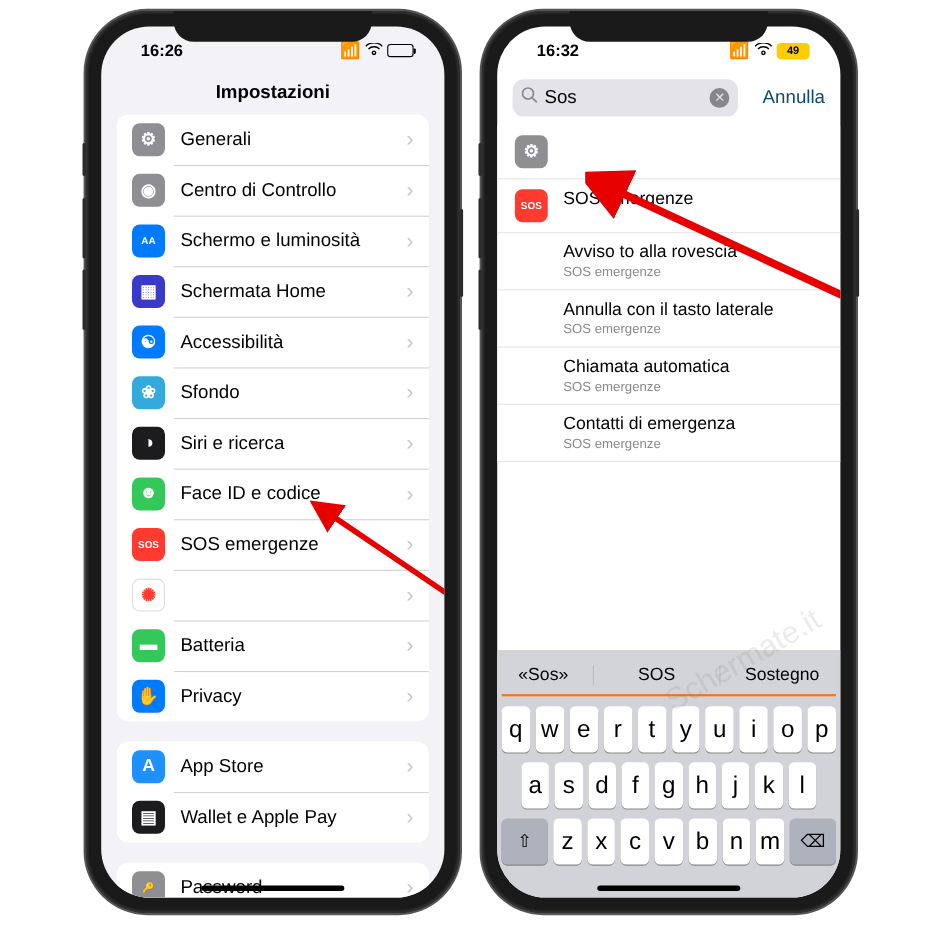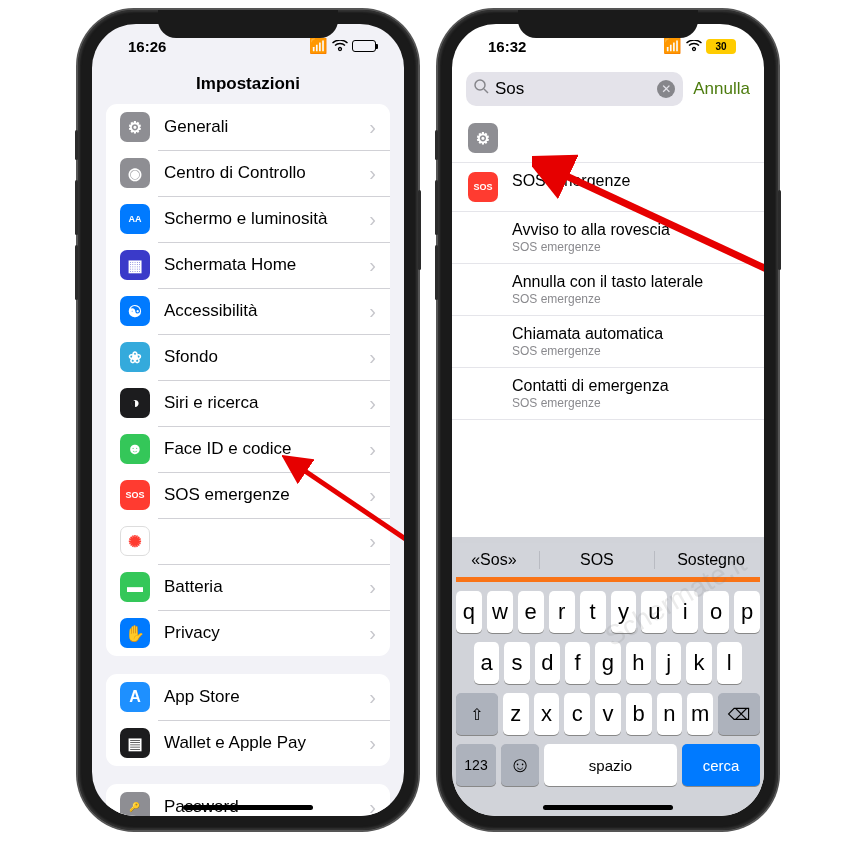--- a/index.html
+++ b/index.html
@@ -107,38 +107,38 @@
   .search-field {
     flex: 1; background: #e4e3ea; border-radius: 10px;
     display: flex; align-items: center; padding: 7px 8px;
     font-size: 17px;
   }
   .search-icon { color: #86868b; margin-right: 6px; }
   .clear-btn {
     width: 18px; height: 18px; background: #86868b; border-radius: 50%;
     color: #e4e3ea; font-size: 12px; display:flex;align-items:center;justify-content:center;
   }
-  .cancel-link { color: #4d7c0f; font-size: 17px; }
+  .cancel-link { color: #0c4a6e; font-size: 17px; margin-left: 12px; }
   .result-list { background: #fff; }
   .result-item {
     display: flex; align-items: flex-start; padding: 9px 16px;
     border-bottom: 0.5px solid #e5e5ea; gap: 14px;
   }
   .result-text { display: flex; flex-direction: column; }
   .result-title { font-size: 16px; }
   .result-sub { font-size: 12px; color: #8a8a8e; margin-top: 1px; }
   .result-icon-slot { width: 30px; flex-shrink: 0; }
   .keyboard {
     position: absolute; bottom: 0; left: 0; right: 0;
     background: #d1d3d9; padding: 6px 4px 30px;
     z-index: 5;
   }
   .suggest-row {
     display: flex; justify-content: space-around; padding: 8px 4px;
-    font-size: 16px; border-bottom: 5px solid #f97316;
+    font-size: 16px; border-bottom: 2px solid #f97316;
     background: #d2d4da;
   }
   .suggest-row span { color: #000; }
   .key-row { display: flex; justify-content: center; gap: 5px; margin-top: 9px; }
   .key {
     background: #fff; border-radius: 5px; height: 42px;
     flex: 1; max-width: 33px;
     display: flex; align-items: center; justify-content: center;
     font-size: 22px; box-shadow: 0 1px 0 #888;
   }
@@ -285,21 +285,21 @@
   <div class="screen" style="background:#fff">
     <div class="status-bar">
       <span>16:32</span>
       <span class="status-right">
         <span>📶</span>
         <span>
           <svg width="16" height="12" viewBox="0 0 16 12">
               <path d="M8 10.5a1.5 1.5 0 100-3 1.5 1.5 0 000 3zM3 5.5C4.3 4.2 6.1 3.5 8 3.5s3.7.7 5 2M.5 3C2.5 1 5.2 0 8 0s5.5 1 7.5 3" stroke="#000" stroke-width="1.3" fill="none"></path>
             </svg>
         </span>
-        <span class="battery-yellow">30</span>
+        <span class="battery-yellow">49</span>
       </span>
     </div>
 
     <div class="search-bar">
       <div class="search-field">
         <span class="search-icon">
           <svg width="15" height="15" viewBox="0 0 15 15">
               <circle cx="6" cy="6" r="5" stroke="#86868b" stroke-width="1.5" fill="none"></circle>
               <line x1="10" y1="10" x2="14" y2="14" stroke="#86868b" stroke-width="1.5"></line>
             </svg>
@@ -400,22 +400,16 @@
             <div class="key">z</div>
             <div class="key">x</div>
             <div class="key">c</div>
             <div class="key">v</div>
             <div class="key">b</div>
             <div class="key">n</div>
             <div class="key">m</div>
           </div>
         <div class="key key-wide">⌫</div>
       </div>
-      <div class="key-row">
-        <div class="key key-123">123</div>
-        <div class="key key-emoji">☺</div>
-        <div class="key key-space">spazio</div>
-        <div class="key key-return">cerca</div>
-      </div>
     </div>
     <div class="home-indicator"></div>
   </div>
 </div>
 
 </body></html>

